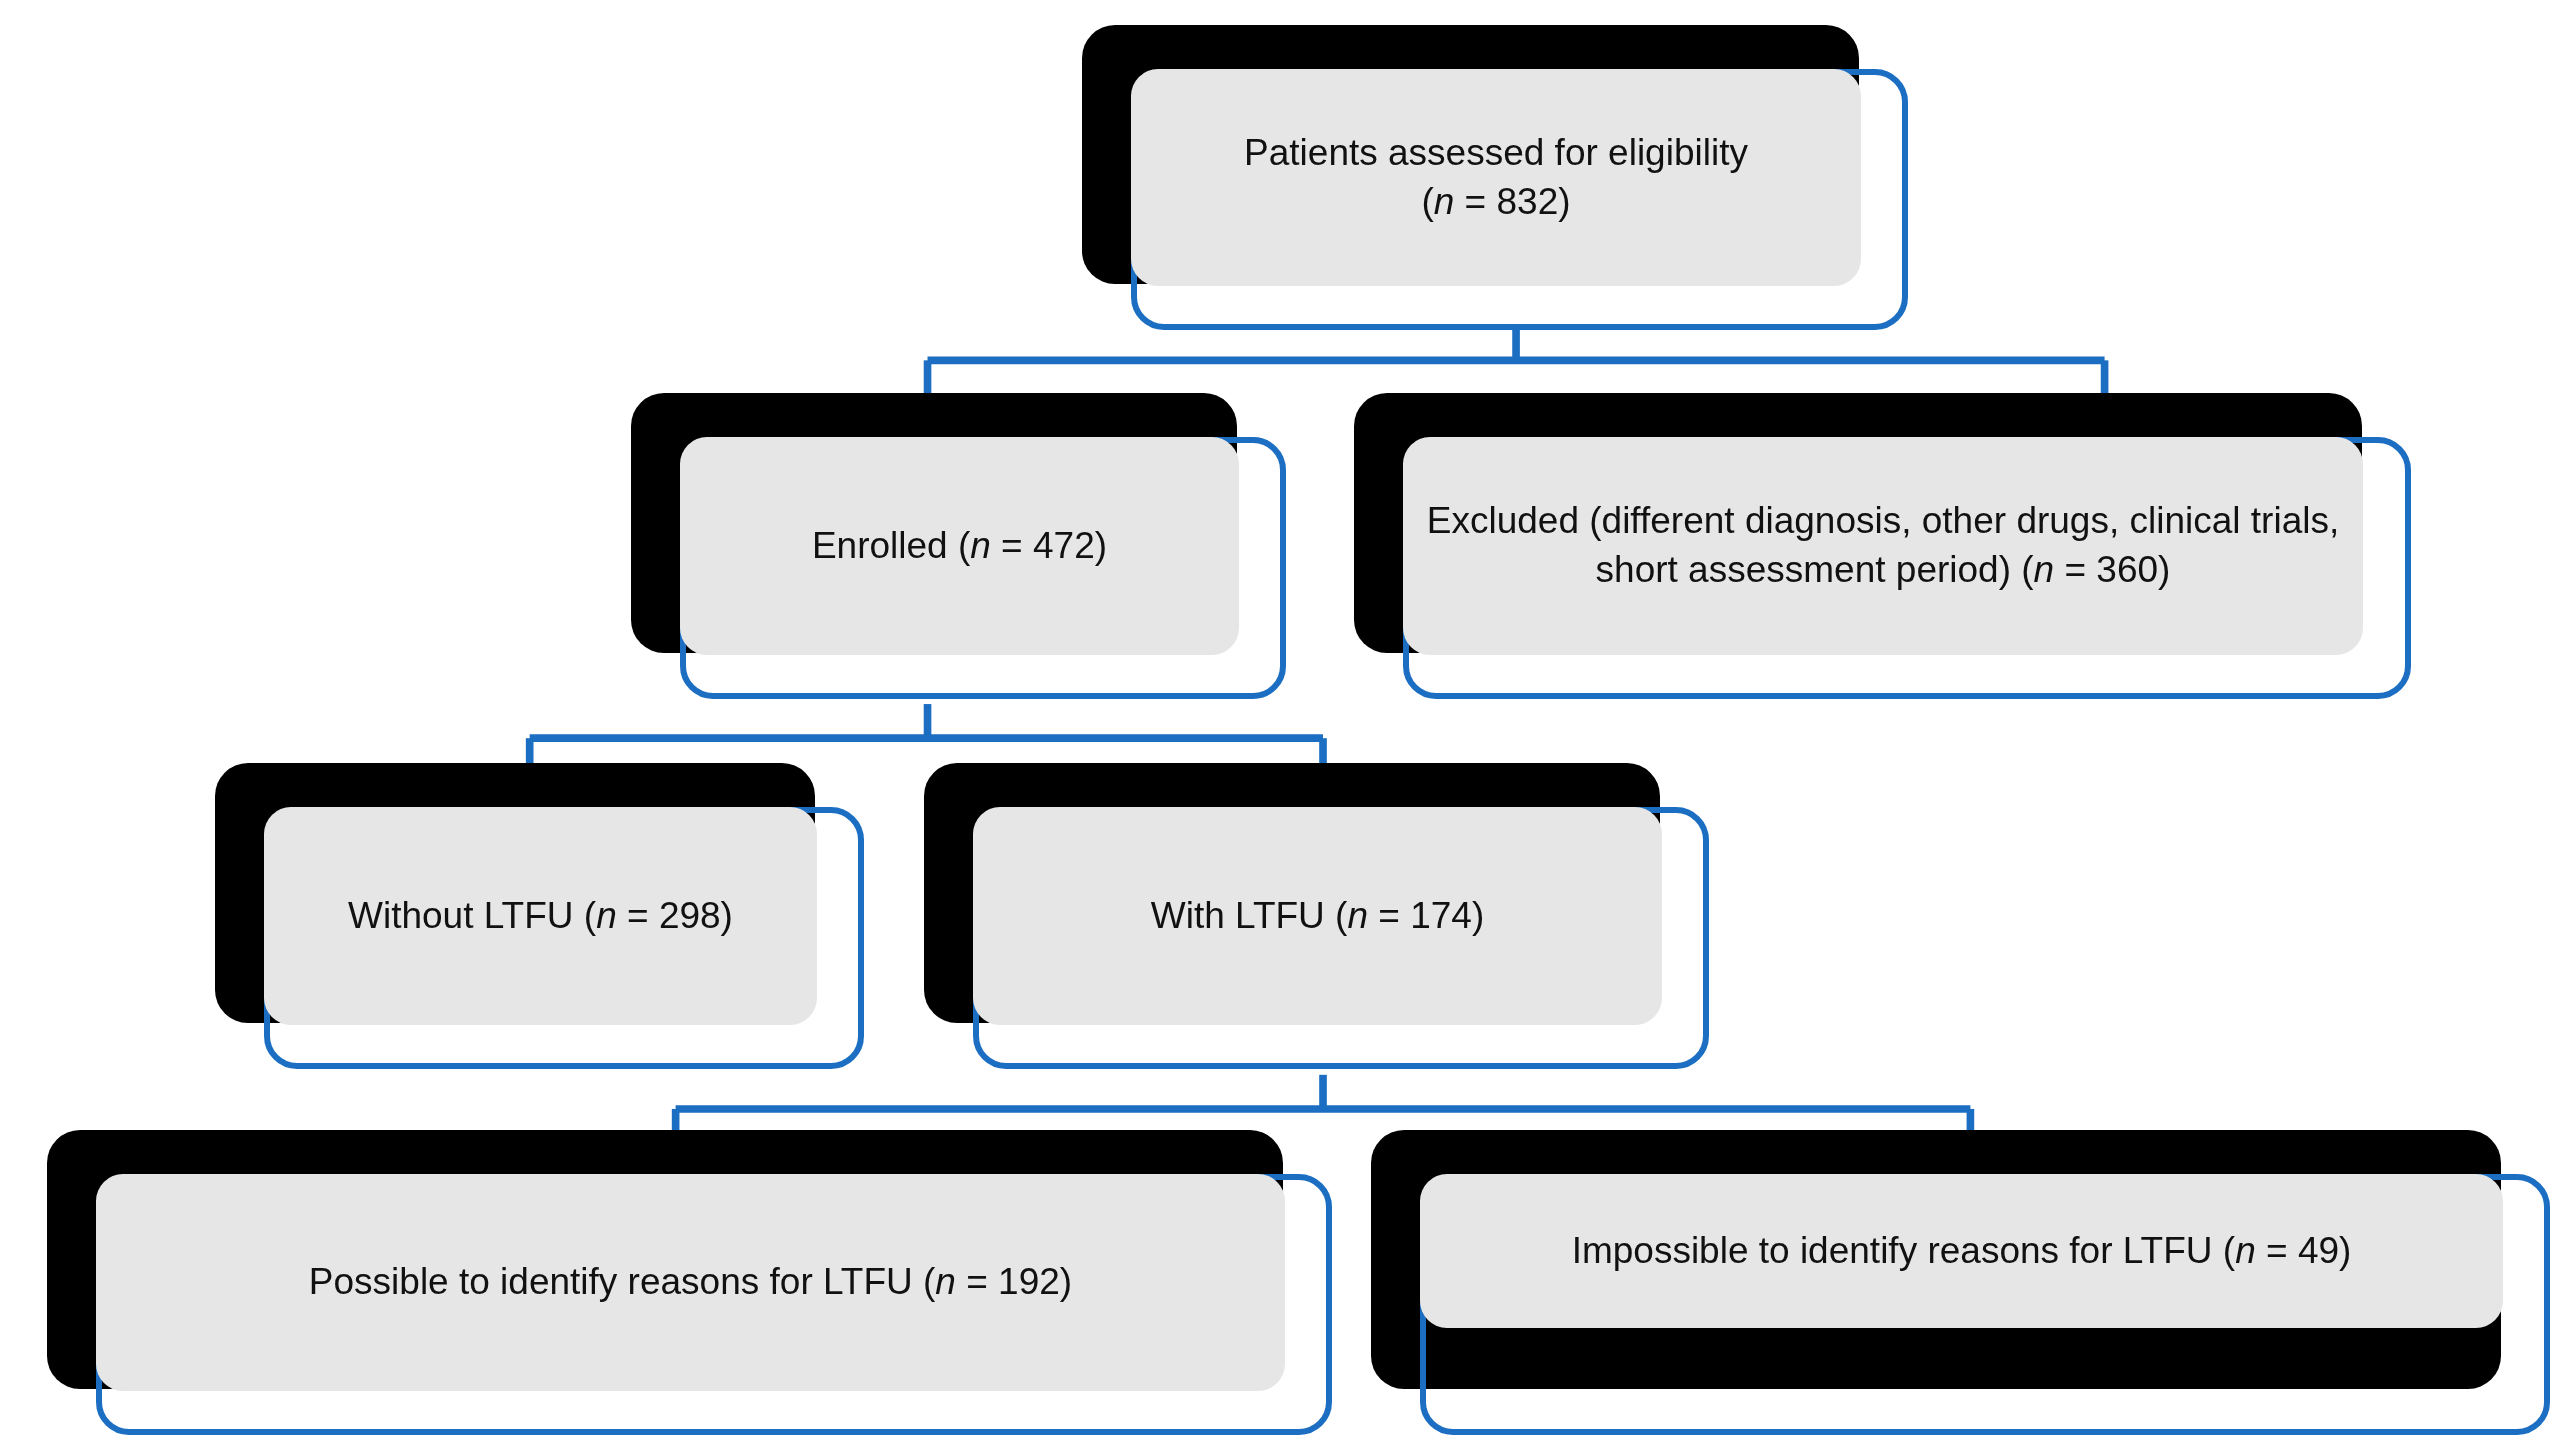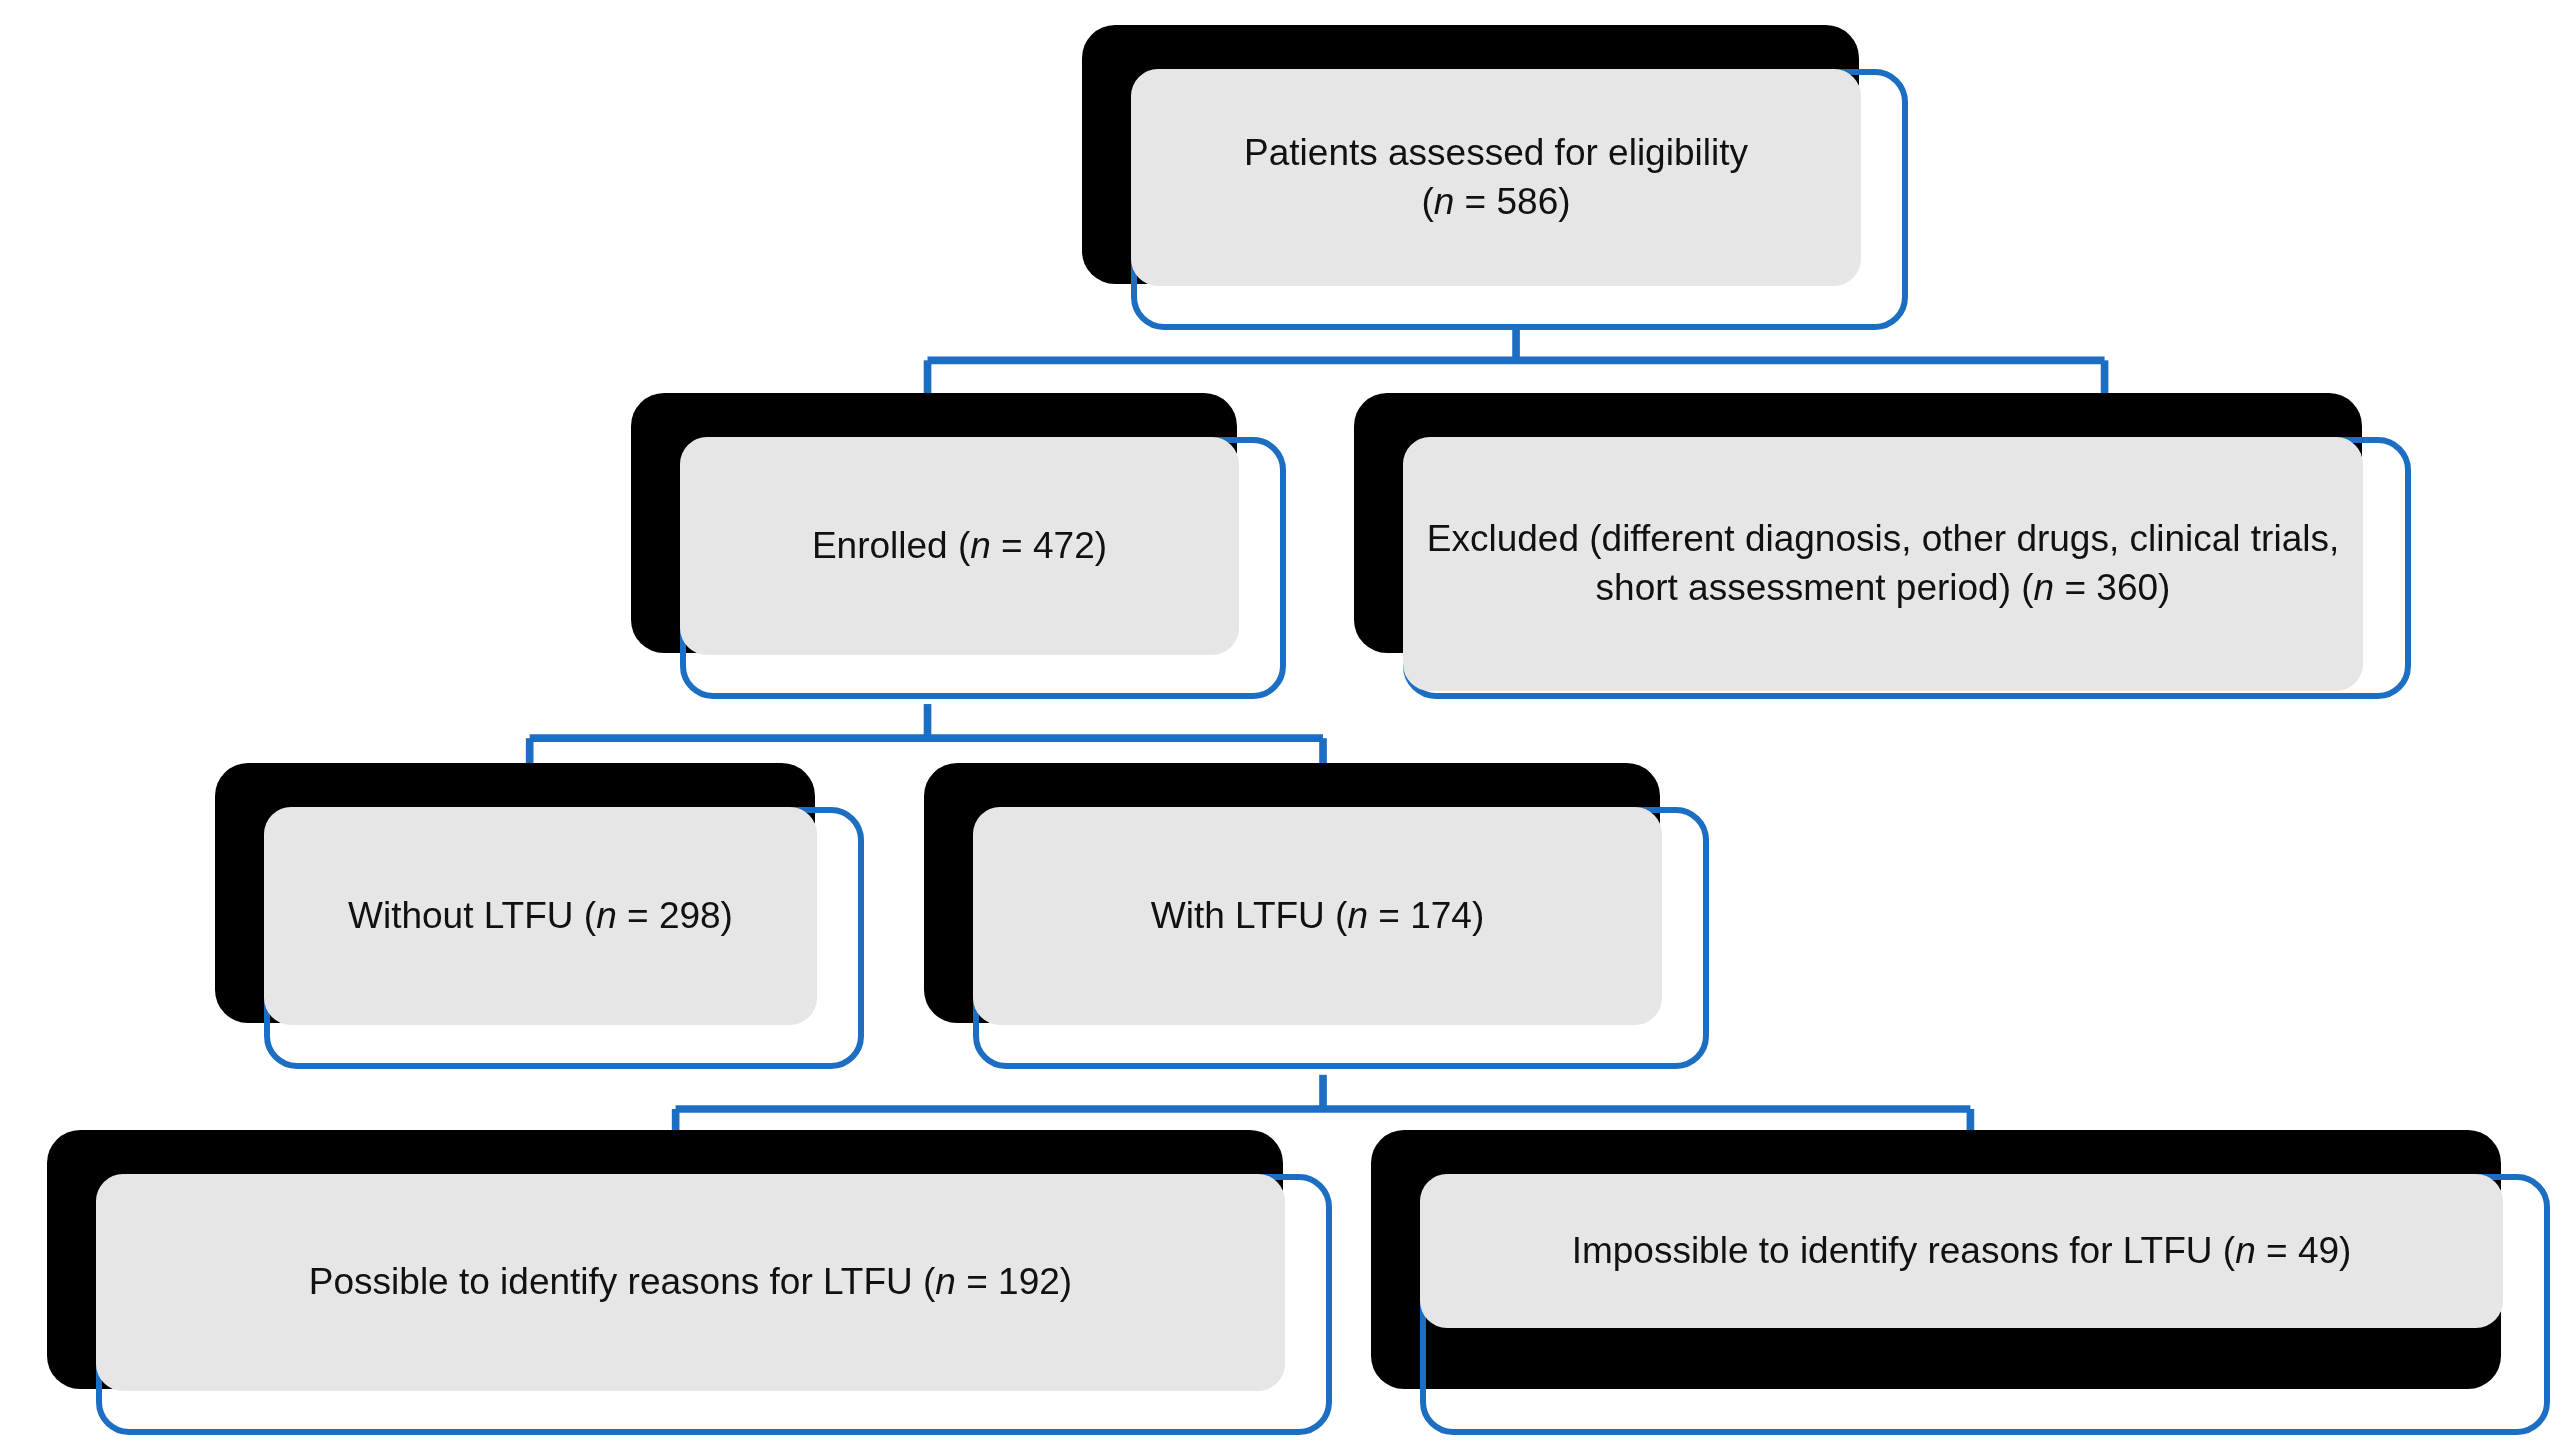--- a/index.html
+++ b/index.html
@@ -100,36 +100,36 @@
       <path d="M 1148 1884 L 3348 1884"></path>
       <path d="M 1148 1884 L 1148 1962"></path>
       <path d="M 3348 1884 L 3348 1962"></path>
     </g>
   </svg>
 
   <div class="node" style="left:1082px; top:25px; width:830px; height:307px;">
     <div class="shadow-plate" style="left:0px; top:0px; width:777px; height:259px;"></div>
     <div class="outline-plate" style="left:49px; top:44px; width:777px; height:261px;"></div>
     <div class="fill-plate" style="left:49px; top:44px; width:730px; height:217px;">
-      <span class="node-label"><span>Patients assessed for eligibility</span><br>(<span class="nvar">n</span> = <span>586</span>)</span>
+      <span class="node-label"><span>Patients assessed for eligibility</span><br>(<span class="nvar">n</span> = <span>832</span>)</span>
     </div>
   </div>
 
   <div class="node" style="left:616px; top:393px; width:659px; height:312px;margin-left:15px;">
     <div class="shadow-plate" style="left:0px; top:0px; width:606px; height:260px;"></div>
     <div class="outline-plate" style="left:49px; top:44px; width:606px; height:262px;"></div>
     <div class="fill-plate" style="left:49px; top:44px; width:559px; height:218px;">
       <span class="node-label">Enrolled (<span class="nvar">n</span> = <span>472</span>)</span>
     </div>
   </div>
 
   <div class="node" style="left:1354px; top:393px; width:1059px; height:312px;">
     <div class="shadow-plate" style="left:0px; top:0px; width:1008px; height:260px;"></div>
     <div class="outline-plate" style="left:49px; top:44px; width:1008px; height:262px;"></div>
-    <div class="fill-plate" style="left:49px; top:44px; width:960px; height:254px;">
+    <div class="fill-plate" style="left:49px; top:44px; width:960px; height:218px;">
       <span class="node-label">Excluded (different diagnosis, other drugs, clinical trials, short assessment period) (<span class="nvar">n</span> = <span>360</span>)</span>
     </div>
   </div>
 
   <div class="node" style="left:215px; top:763px; width:653px; height:312px;">
     <div class="shadow-plate" style="left:0px; top:0px; width:600px; height:260px;"></div>
     <div class="outline-plate" style="left:49px; top:44px; width:600px; height:262px;"></div>
     <div class="fill-plate" style="left:49px; top:44px; width:553px; height:218px;">
       <span class="node-label">Without LTFU (<span class="nvar">n</span> = <span>298</span>)</span>
     </div>

